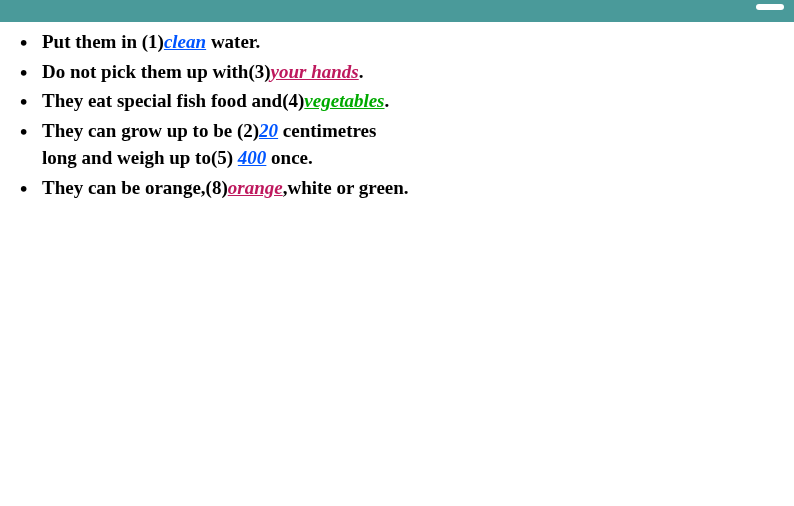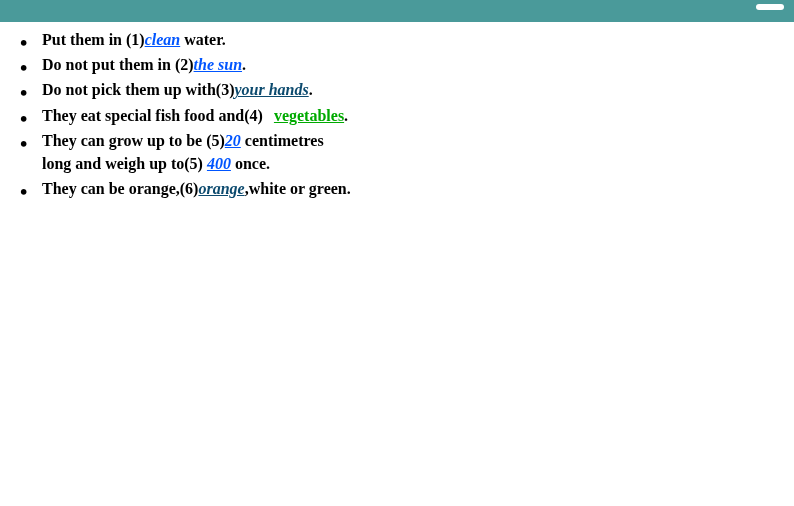--- a/index.html
+++ b/index.html
@@ -45,21 +45,21 @@
       right: 20px;
       bottom: 10px;
     }
 
     ul {
       list-style: none;
       padding: 0;
     }
 
     ul li {
-      font-size: 16px;
+      font-size: 19px;
       font-weight: bold;
       color: #000000;
       line-height: 1.45;
       padding-left: 22px;
       position: relative;
       margin-bottom: 2px;
     }
 
     ul li::before {
       content: '•';
@@ -70,43 +70,42 @@
       color: #000000;
     }
 
     .answer-blue {
       color: #0055ff;
       text-decoration: underline;
       font-style: italic;
     }
 
     .answer-red {
-      color: #0c4a6e;
+      color: #be185d;
       text-decoration: underline;
       font-style: italic;
     }
 
     .answer-green {
       color: #00aa00;
       text-decoration: underline;
-      margin-left: 11px;
+      font-style: italic;
     }
   </style>
 </head>
 <body>
 
 <div class="teal-bar"></div>
 
 <div class="title-box">
   <span class="title-text"></span>
 </div>
 
 <div class="content">
   <ul>
 
   <li><span>Put them in (1)</span><span class="answer-blue">clean</span><span> water.</span></li>
-      <li><span>Do not put them in (2)</span><span class="answer-blue">the sun</span><span>.</span></li>
       <li><span>Do not pick them up with(3)</span><span class="answer-red">your hands</span><span>.</span></li>
       <li><span>They eat special fish food and(4)</span><span class="answer-green">vegetables</span><span>.</span></li>
-      <li><span>They can grow up to be (5)</span><span class="answer-blue">20</span><span> centimetres</span><br><span>long and weigh up to(5) </span><span class="answer-blue">400</span><span> once.</span></li>
-      <li><span>They can be orange,(6)</span><span class="answer-red">orange</span><span>,white or green.</span></li>
+      <li><span>They can grow up to be (2)</span><span class="answer-blue">20</span><span> centimetres</span><br><span>long and weigh up to(5) </span><span class="answer-blue">400</span><span> once.</span></li>
+      <li><span>They can be orange,(8)</span><span class="answer-red">orange</span><span>,white or green.</span></li>
     </ul>
 </div>
 
 </body></html>

